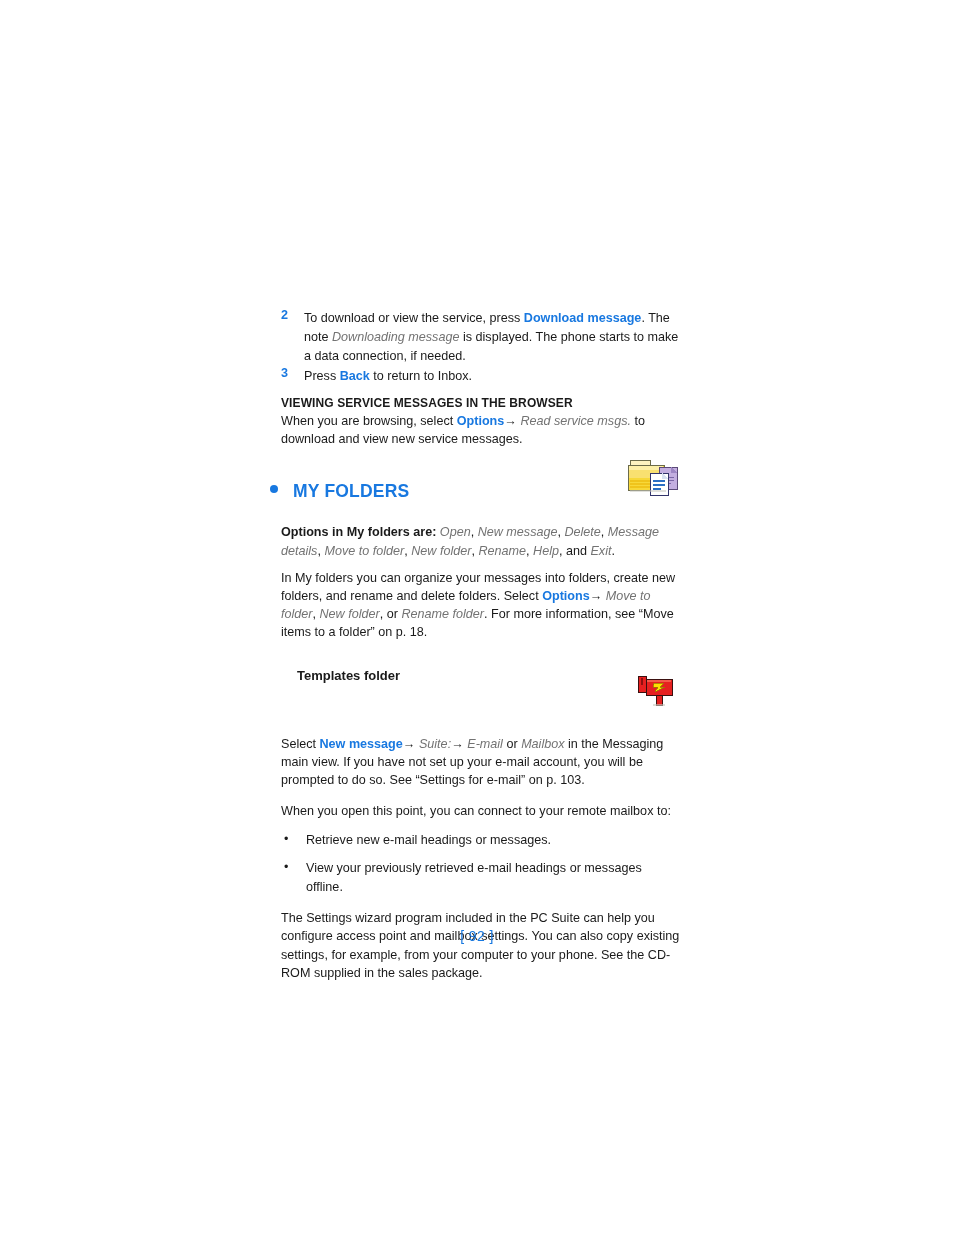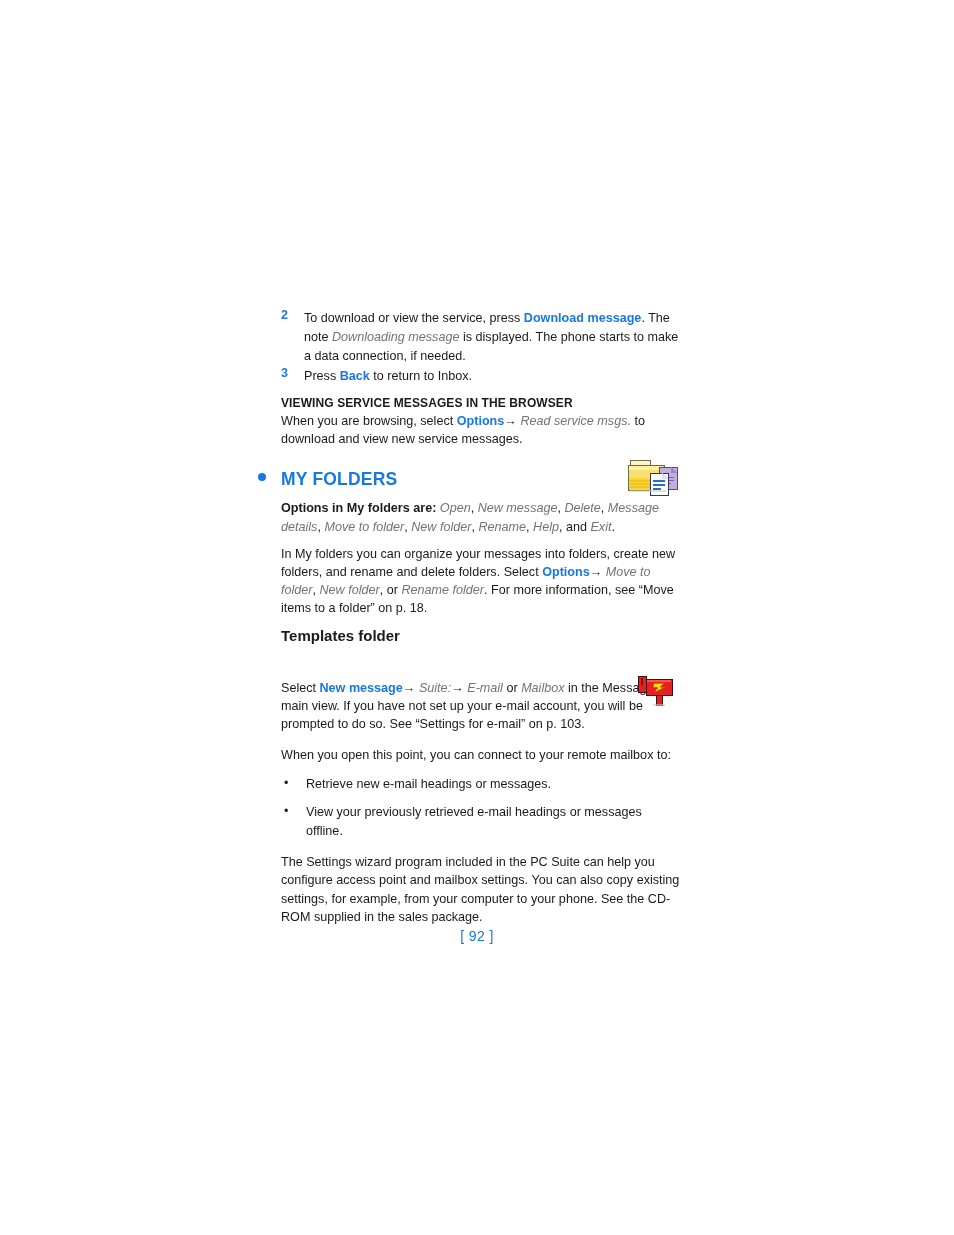--- a/index.html
+++ b/index.html
@@ -77,30 +77,30 @@
 
   
   .subhead {
     font-size: 12px;
     font-weight: bold;
     line-height: 18.2px;
     margin: 0;
     letter-spacing: 0.1px;
   }
   .minihead {
-    font-size: 15px;
-    font-weight: bold;
-    line-height: 18.2px;
-    margin: 0;
+    font-size: 13px;
+    font-weight: bold;
+    line-height: 18.2px;
+    margin: 16px;
   }
 
   
   .section {
     position: relative;
-    margin: 0;
+    margin: 12px;
   }
   .section .sbullet {
     position: absolute;
     left: -23px;
     top: 5px;
     width: 8px;
     height: 8px;
     border-radius: 50%;
     background: #1878e0;
   }

